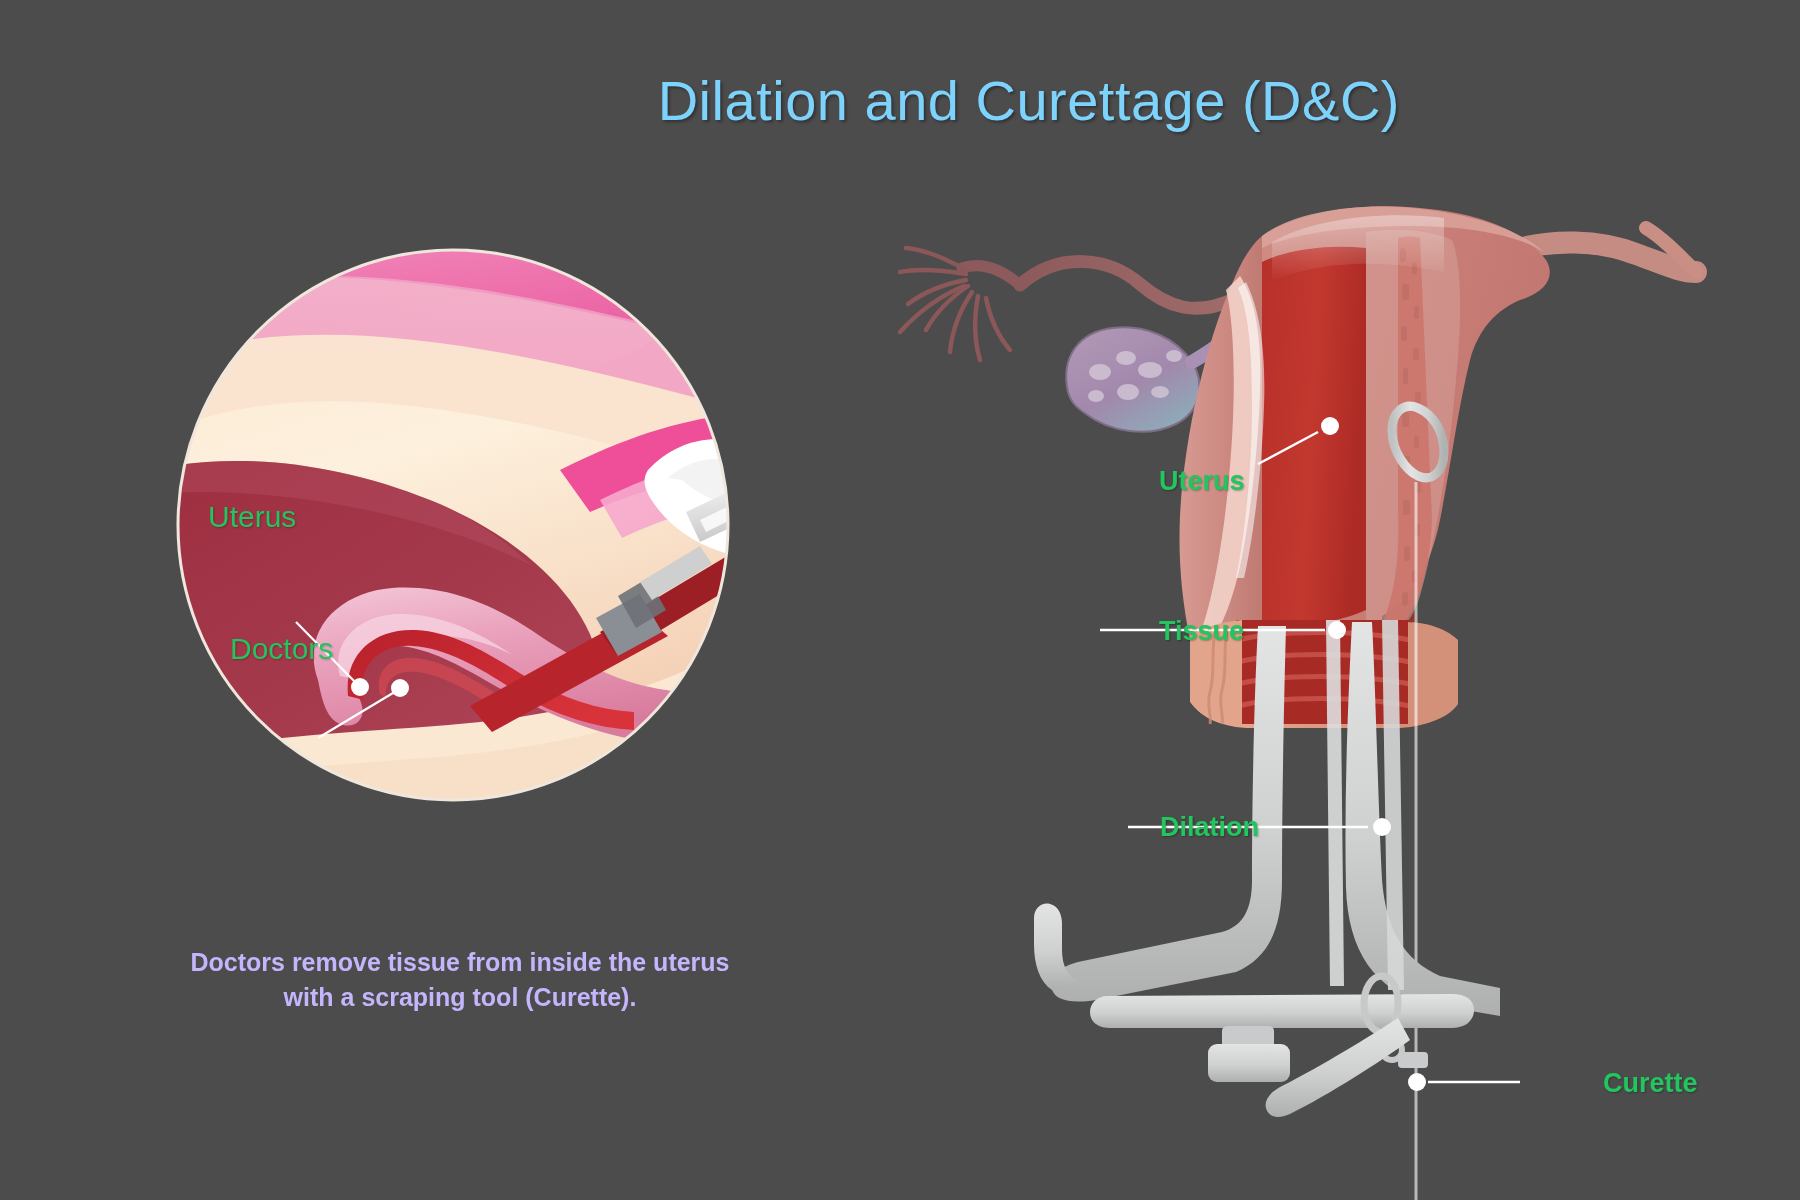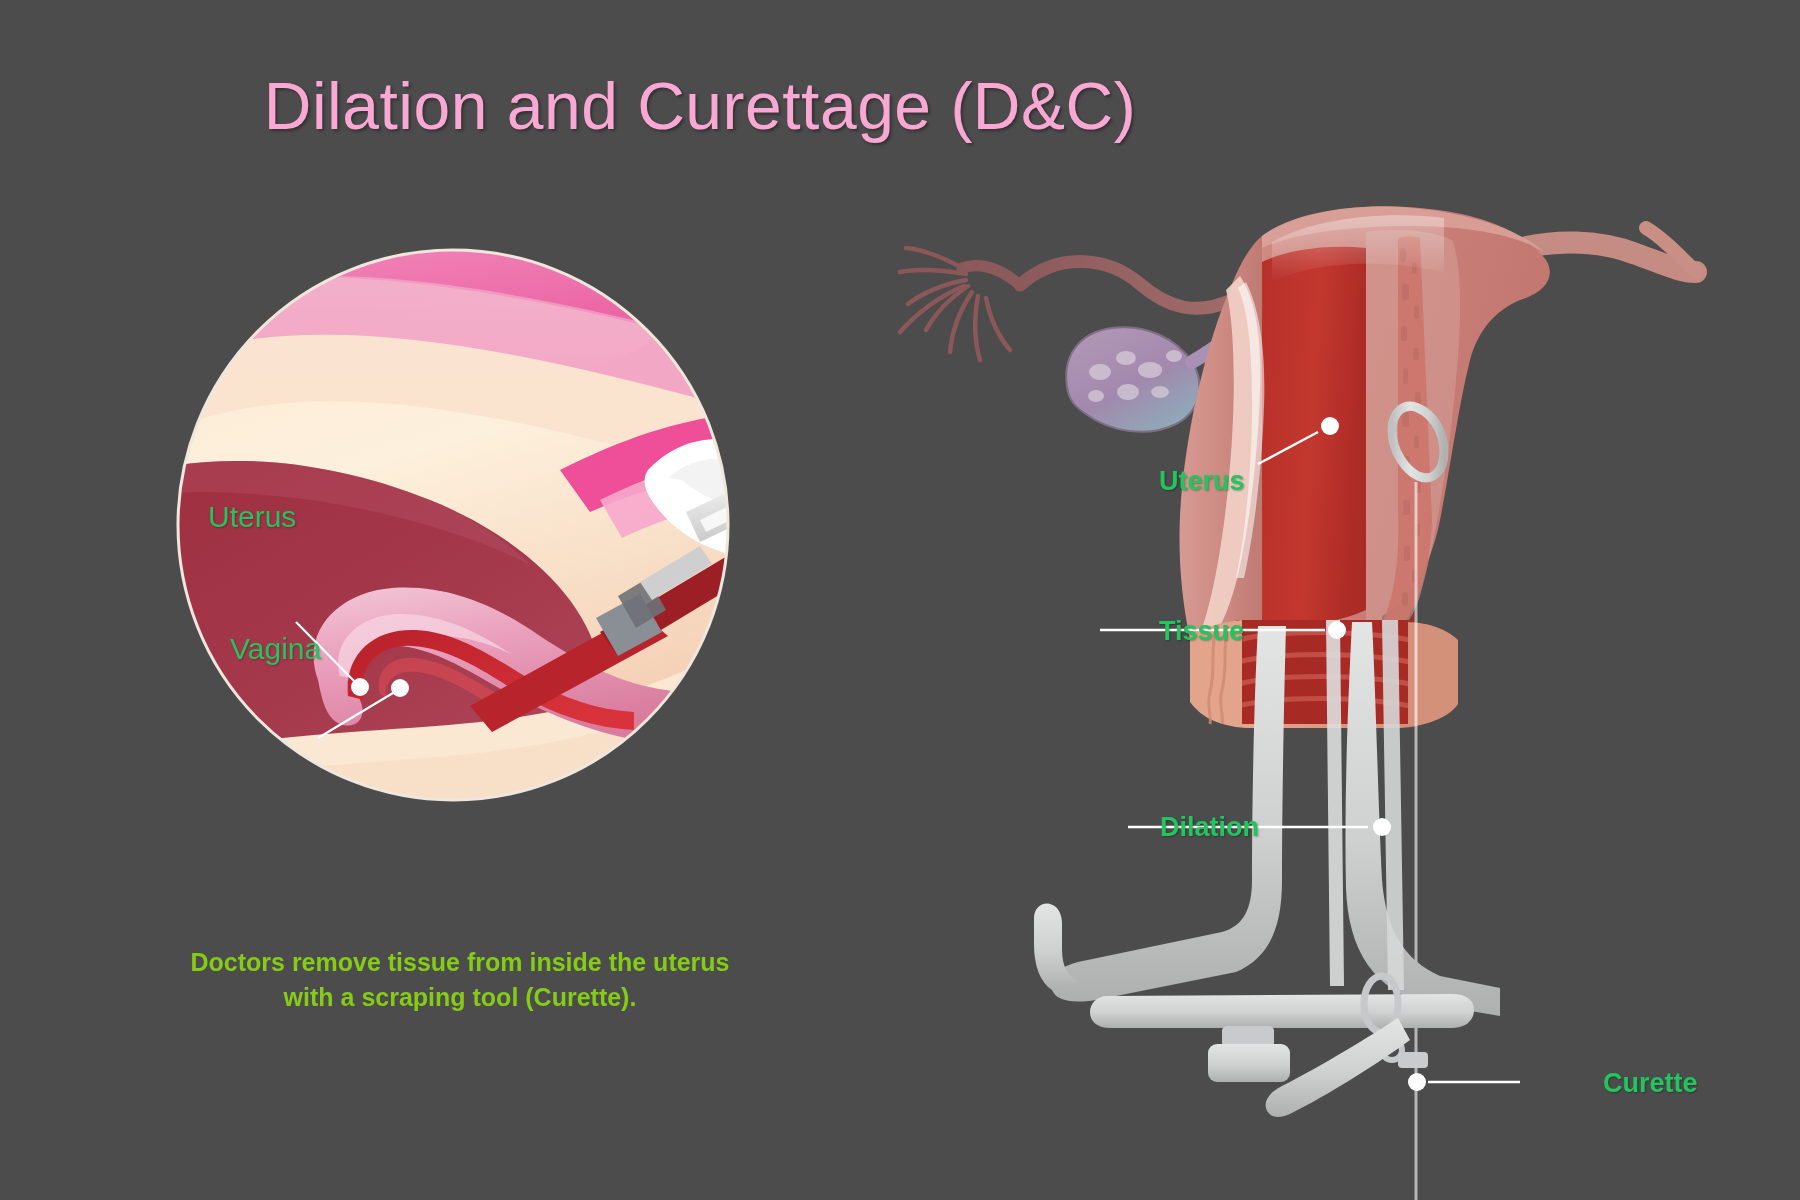--- a/index.html
+++ b/index.html
@@ -13,37 +13,37 @@
     height: 1200px;
     background: #4d4c4c;
     overflow: hidden;
     font-family: "Liberation Sans", sans-serif;
   }
   #title {
     position: absolute;
     left: 0;
     top: 68px;
     width: 1400px;
-    text-align: center;
-    font-size: 66px;
+    text-align: right;
+    font-size: 56px;
     font-weight: 400;
-    color: #f9a8d4;
+    color: #7dd3fc;
     letter-spacing: 0.5px;
     text-shadow: 2px 2px 3px rgba(0,0,0,0.35);
     white-space: nowrap;
   }
   #caption {
     position: absolute;
     left: 100px;
     top: 945px;
     width: 720px;
     text-align: center;
     font-size: 25px;
     font-weight: bold;
-    color: #84cc16;
+    color: #c4b5fd;
     line-height: 1.38;
   }
   .label {
     position: absolute;
     color: #22c55e;
     white-space: nowrap;
   }
   .label.thin {
     font-weight: 400;
     font-size: 30px;
@@ -170,21 +170,21 @@
 
     <g>
       <line x1="296" y1="622" x2="358" y2="685" stroke="#ffffff" stroke-width="2.2"></line>
       <circle cx="360" cy="687" r="9" fill="#ffffff"></circle>
       <line x1="318" y1="738" x2="398" y2="690" stroke="#ffffff" stroke-width="2.2"></line>
       <circle cx="400" cy="688" r="9" fill="#ffffff"></circle>
     </g>
   </svg>
 
   <div class="label thin" style="left:208px; top:500px;">Uterus</div>
-  <div class="label thin" style="left:230px; top:632px;">Vagina</div>
+  <div class="label thin" style="left:230px; top:632px;">Doctors</div>
 
   <div id="caption">
     <div>Doctors remove tissue from inside the uterus</div>
     <div>with a scraping tool (Curette).</div>
   </div>
 
   <svg class="layer" viewBox="0 0 1800 1200">
     <defs>
       <linearGradient id="myoOuter" x1="0" y1="0" x2="1" y2="0.4">
         <stop offset="0%" stop-color="#cf8b82"></stop>

